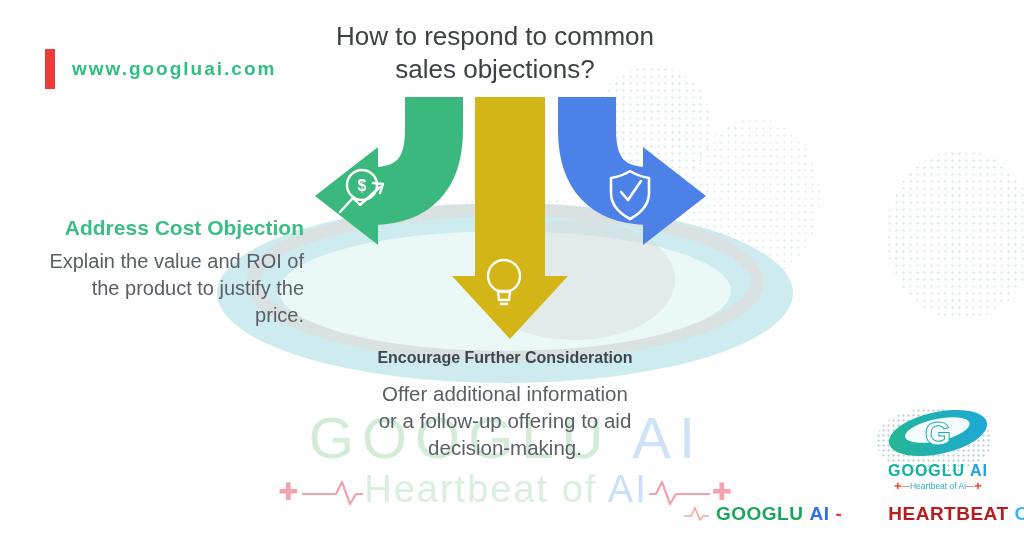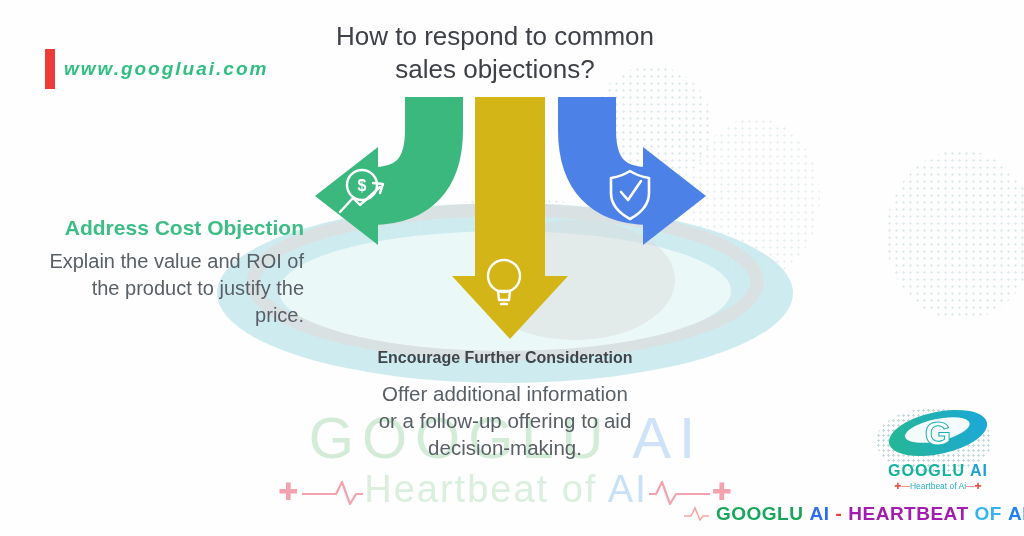--- a/index.html
+++ b/index.html
@@ -8,21 +8,21 @@
 
   
   .dots{position:absolute;border-radius:50%;
         background-image:radial-gradient(circle,#97bfcc 1px,transparent 1.4px);
         background-size:7px 7px;opacity:.28;z-index:0;}
   .dots.strong{opacity:.5;background-image:radial-gradient(circle,#8fb9c4 1px,transparent 1.4px);background-size:5px 5px;}
 
   #arrow-layer{position:absolute;left:0;top:0;z-index:1;}
 
   
-  .site{position:absolute;left:45px;top:49px;display:flex;align-items:center;gap:9px;z-index:3;font-style:italic;}
+  .site{position:absolute;left:45px;top:49px;display:flex;align-items:center;gap:17px;z-index:3;}
   .site-bar{width:10px;height:40px;background:#ee3a38;}
   .site-url{font-size:19px;font-weight:bold;letter-spacing:2px;color:#2fbf80;}
 
   
   .title{position:absolute;left:300px;top:20px;width:390px;text-align:center;z-index:3;
          font-size:26px;line-height:1.25;font-weight:normal;color:#3d4147;}
 
   
   .sec{position:absolute;z-index:3;}
   .sec h2{margin:0;font-size:21px;font-weight:bold;}
@@ -157,18 +157,18 @@
     <div class="logo-tag"><span class="pl">✚</span><span class="pl">—</span><span class="mid">Heartbeat of Ai</span><span class="pl">—</span><span class="pl">✚</span></div>
   </div>
 
   <div class="footer">
     <svg width="26" height="16" viewBox="0 0 26 16">
         <polyline points="0,10 7,10 11,2 16,14 19,10 25,10" fill="none" stroke="#f6a7a2" stroke-width="1.6"></polyline>
       </svg>
     <span style="color: rgb(23, 167, 91);">GOOGLU</span>
     <span style="color: rgb(46, 111, 242);">AI</span>
     <span style="color: rgb(240, 57, 46);">-</span>
-    <span style="color: #a21caf;">HEARTBEAT</span>
+    <span style="color: #b91c1c; margin-left: 40px;">HEARTBEAT</span>
     <span style="color: rgb(56, 179, 242);">OF</span>
     <span style="color: rgb(29, 130, 240);">AI</span>
   </div>
 
 </div>
 
 </body></html>

